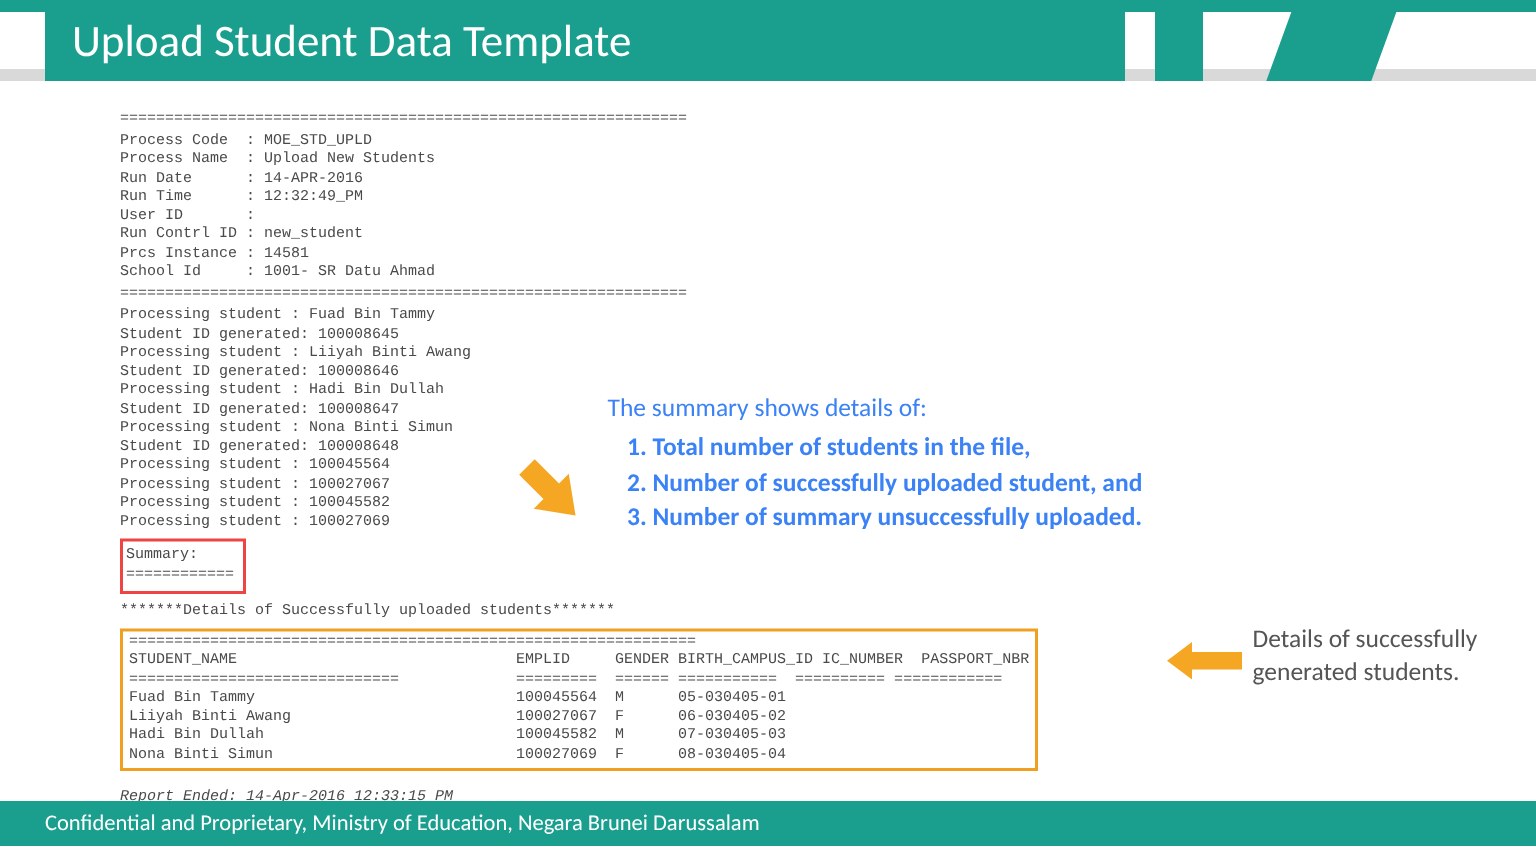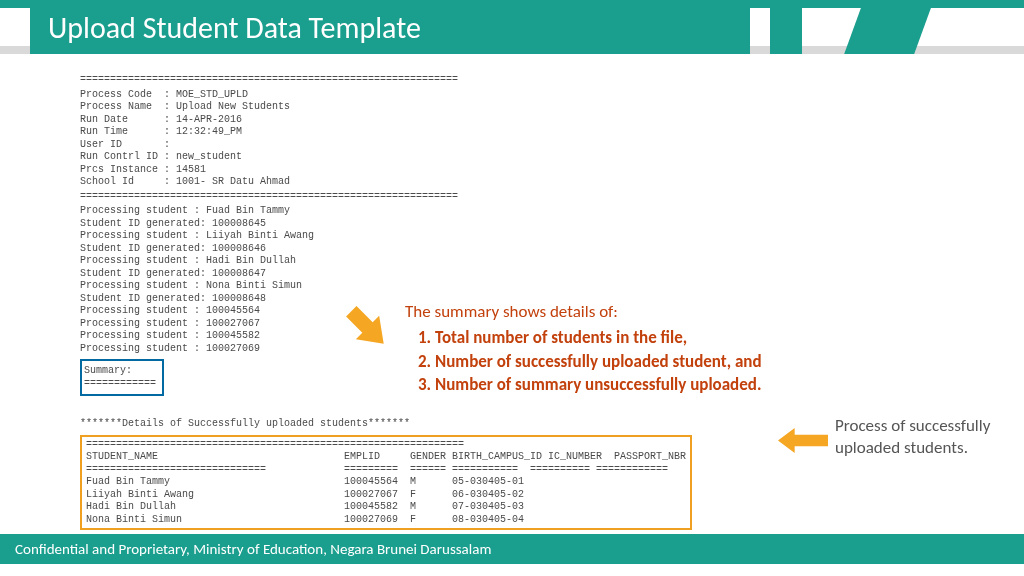--- a/index.html
+++ b/index.html
@@ -11,31 +11,31 @@
     .header-title { color: #fff; font-size: 30px; font-weight: 300; text-align: center; }
     .header-accent-1 { position: absolute; top: 0; left: 770px; width: 32px; height: 54px; background: #1a9e8e; }
     .header-bar-bottom { position: absolute; top: 46px; left: 0; width: 1024px; height: 8px; background: #d9d9d9; }
     .header-bar-teal-bottom { position: absolute; top: 46px; left: 30px; width: 720px; height: 8px; background: #1a9e8e; }
     .header-accent-2 { position: absolute; top: 0; right: 100px; width: 70px; height: 54px; background: #1a9e8e; transform: skewX(-20deg); }
     
     .content { position: relative; padding: 20px 80px 0 80px; }
     .mono { font-family: 'Courier New', monospace; font-size: 10px; color: #4a4a4a; line-height: 1.25; white-space: pre; }
     .mono-block { margin-bottom: 2px; }
     
-    .summary-box { border: 2px solid #0369a1; padding: 4px 6px 4px 2px; display: inline-block; margin: 2px 0; }
+    .summary-box { border: 2px solid #ef4444; padding: 4px 6px 4px 2px; display: inline-block; margin: 2px 0; }
     .details-box { border: 2px solid #f0a020; padding: 2px 4px; display: inline-block; margin: 2px 0; }
     
     .arrow-1 { position: absolute; left: 340px; top: 305px; width: 55px; height: 55px; }
     .arrow-2 { position: absolute; left: 778px; top: 420px; width: 50px; height: 40px; display: flex; align-items: center; justify-content: center; }
     
-    .callout-1 { position: absolute; left: 405px; top: 260px; width: 480px; font-size: 17px; color: #c2410c; line-height: 1.4; margin-top: 40px; }
+    .callout-1 { position: absolute; left: 405px; top: 260px; width: 480px; font-size: 17px; color: #3b82f6; line-height: 1.4; }
     .callout-1 ol { margin-left: 30px; margin-top: 2px; font-weight: bold; }
     .callout-2 { position: absolute; left: 835px; top: 415px; width: 180px; font-size: 17px; color: #555; line-height: 1.3; }
     
-    .footer { position: absolute; bottom: 12px; left: 0; width: 100%; height: 30px; background: #1a9e8e; display: flex; align-items: center; padding-left: 15px; }
+    .footer { position: absolute; bottom: 12px; left: 0; width: 100%; height: 30px; background: #1a9e8e; display: flex; align-items: center; padding-left: 30px; }
     .footer-text { color: #fff; font-size: 15px; }
   </style>
 </head>
 <body>
 
 <div class="header">
   <div class="header-bar-top"></div>
   <div class="header-bar-bottom"></div>
   <div class="header-accent-2"></div>
   <div class="header-main">
@@ -67,21 +67,21 @@
 Processing student : 100045564
 Processing student : 100027067
 Processing student : 100045582
 Processing student : 100027069</div>
   
   <div class="summary-box">
     <div class="mono">Summary:</div>
     <div class="mono">============</div>
   </div>
   
-  <div class="mono mono-block" style="margin-top:20px;">*******Details of Successfully uploaded students*******</div>
+  <div class="mono mono-block" style="margin-top:4px;">*******Details of Successfully uploaded students*******</div>
   
   <div class="details-box">
     <div class="mono">===============================================================</div>
     <div class="mono">STUDENT_NAME                               EMPLID     GENDER BIRTH_CAMPUS_ID IC_NUMBER  PASSPORT_NBR</div>
     <div class="mono">==============================             =========  ====== ===========  ========== ============</div>
     <div class="mono" id="table-rows">Fuad Bin Tammy                             100045564  M      05-030405-01
 Liiyah Binti Awang                         100027067  F      06-030405-02
 Hadi Bin Dullah                            100045582  M      07-030405-03
 Nona Binti Simun                           100027069  F      08-030405-04</div>
   </div>
@@ -105,17 +105,17 @@
 
 <div class="callout-1">
   <div>The summary shows details of:</div>
   <ol id="callout1-list">
       <li>Total number of students in the file,</li>
       <li>Number of successfully uploaded student, and</li>
       <li>Number of summary unsuccessfully uploaded.</li>
     </ol>
 </div>
 
-<div class="callout-2">Process of successfully uploaded students.</div>
+<div class="callout-2">Details of successfully generated students.</div>
 
 <div class="footer">
   <div class="footer-text">Confidential and Proprietary, Ministry of Education, Negara Brunei Darussalam</div>
 </div>
 
 </body></html>

